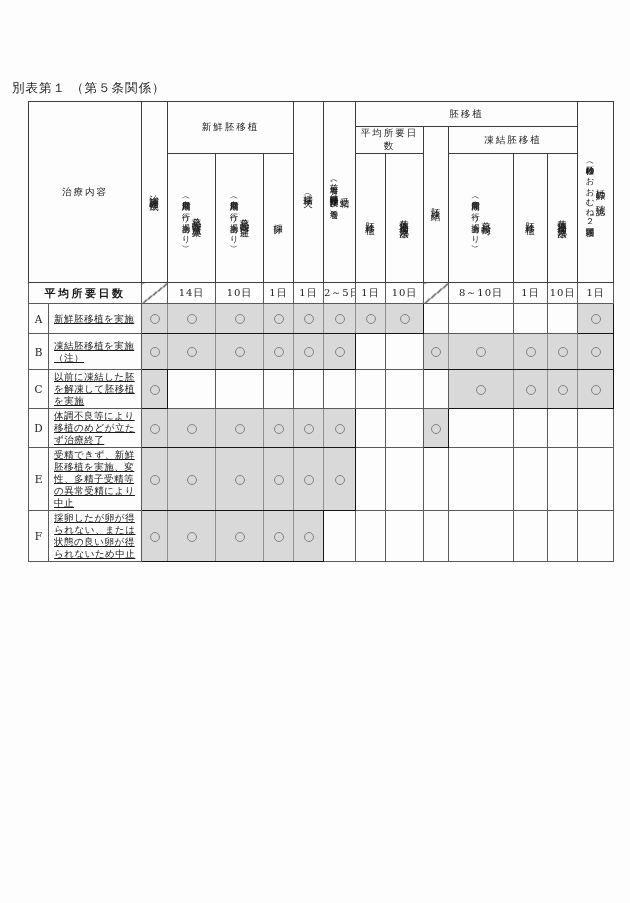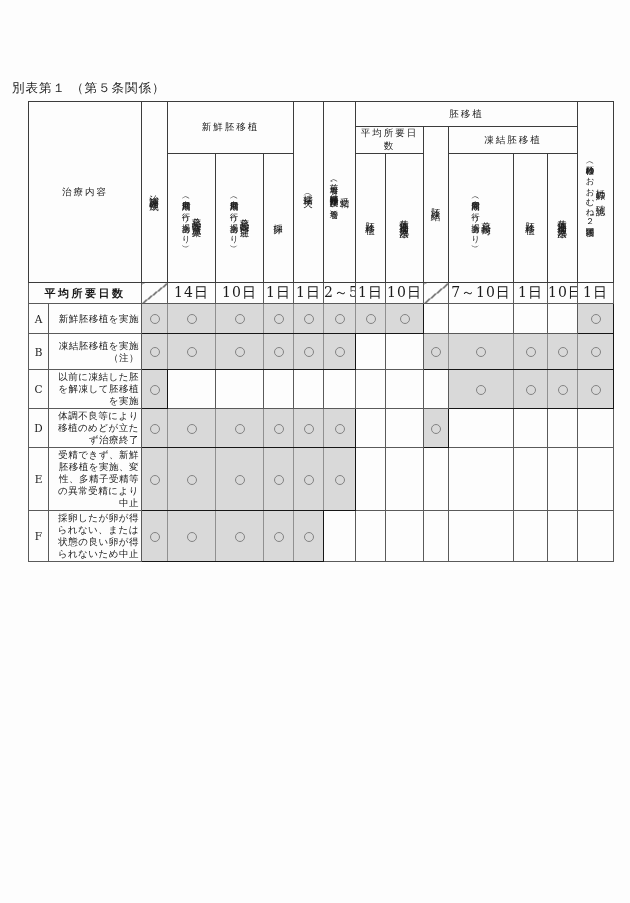--- a/index.html
+++ b/index.html
@@ -31,25 +31,25 @@
   }
   .vwrap span{display:block;text-align:center;height:100%;}
   .vmain{font-size:9.5px;}
   .vnote{font-size:8.5px;letter-spacing:0.5px;}
   .h176{height:172px;}
   .h150{height:148px;}
   .h122{height:124px;}
   
   .rlabel{font-size:10.5px;}
   .rdesc{
-    text-align:right;font-size:9.5px;line-height:12px;
-    padding:1px 2px 1px 5px;letter-spacing:0.5px;
+    text-align:left;font-size:9.5px;line-height:12px;
+    padding:1px 2px 1px 5px;letter-spacing:0.5px;text-decoration:underline;
   }
   .avg-label{letter-spacing:2.5px;font-size:11px;font-weight:bold;}
-  .avg-val{font-size:14px;letter-spacing:1px;white-space:nowrap;}
+  .avg-val{font-size:10px;letter-spacing:1px;white-space:nowrap;}
   .diag{
     background-image:linear-gradient(to bottom right,
       transparent 48%, #555 48%, #555 52%, transparent 52%);
   }
   .shade{
     background:#d9d9d9;
     border:1.8px solid #161616;
   }
   .shade.jl{border-left:1px solid #909090;}
   .shade.jr{border-right:1px solid #909090;}
@@ -155,21 +155,21 @@
           <td class="avg-label" colspan="2">平均所要日数</td>
           <td class="avg-val diag"></td>
           <td class="avg-val">14日</td>
           <td class="avg-val">10日</td>
           <td class="avg-val">1日</td>
           <td class="avg-val">1日</td>
           <td class="avg-val">2～5日</td>
           <td class="avg-val">1日</td>
           <td class="avg-val">10日</td>
           <td class="avg-val diag"></td>
-          <td class="avg-val">7～10日</td>
+          <td class="avg-val">8～10日</td>
           <td class="avg-val">1日</td>
           <td class="avg-val">10日</td>
           <td class="avg-val">1日</td>
         </tr>
         <tr style="height: 30px;">
           <td class="rlabel">A</td>
           <td class="rdesc">新鮮胚移植を実施</td>
           <td class="shade jr"><span class="mark" title="○"></span></td>
           <td class="shade jl jr"><span class="mark" title="○"></span></td>
           <td class="shade jl jr"><span class="mark" title="○"></span></td>

